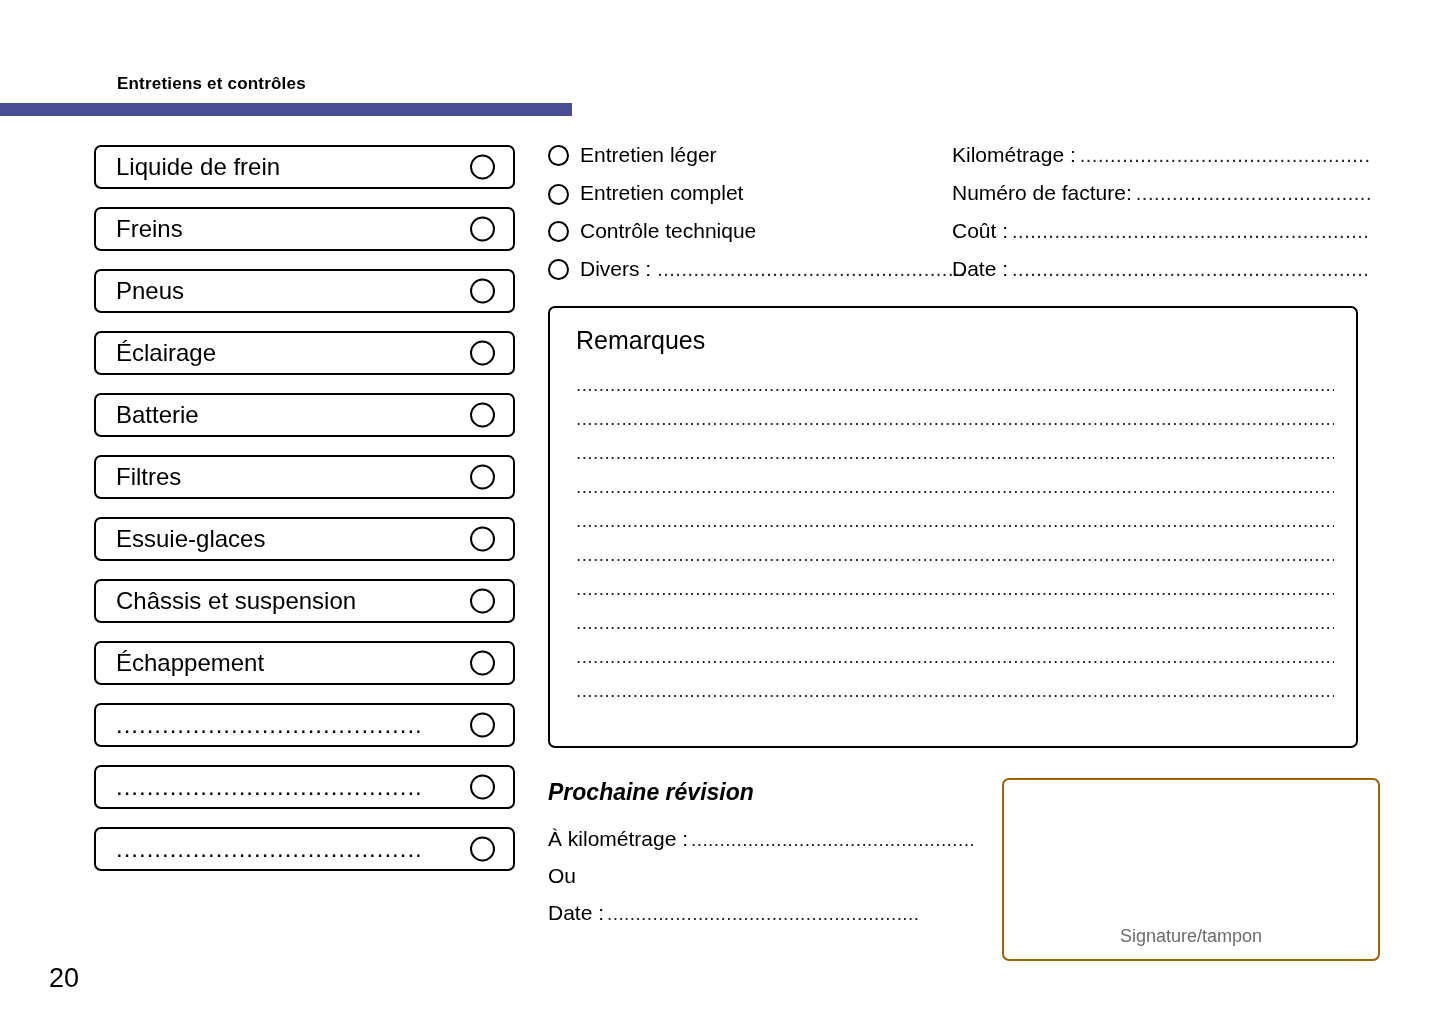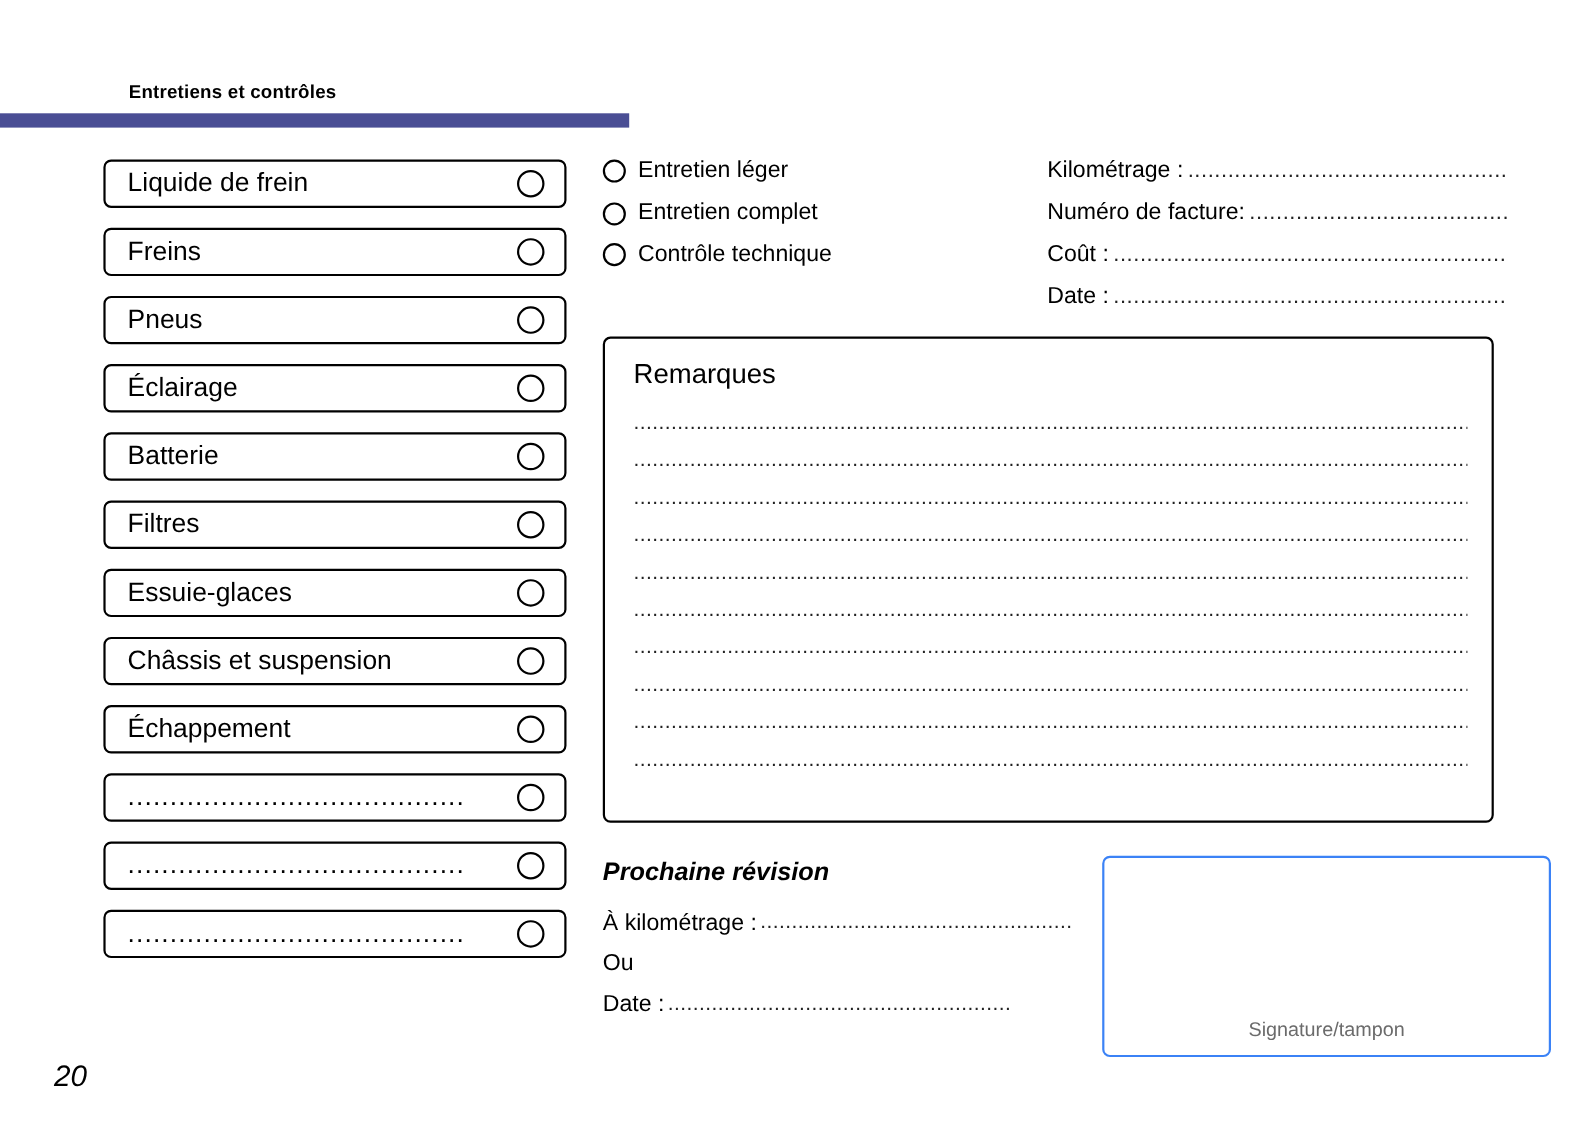--- a/index.html
+++ b/index.html
@@ -173,42 +173,42 @@
     top: 779px;
     font-size: 23px;
     font-weight: bold;
     font-style: italic;
   }
   .rev-line {
     position: absolute;
     left: 548px;
     font-size: 21px;
     display: flex;
-    align-items: center;
+    align-items: flex-end;
     width: 436px;
     white-space: nowrap;
   }
   .rev-dots {
     margin-left: 3px;
     font-size: 19px;
     letter-spacing: 0.4px;
     color: #222;
     overflow: hidden;
     white-space: nowrap;
     flex: 1;
   }
 
   
   #signature-box {
     position: absolute;
     left: 1002px;
     top: 778px;
-    width: 408px;
+    width: 378px;
     height: 183px;
-    border: 2px solid #3b82f6;
+    border: 2px solid #a16207;
     border-radius: 7px;
     box-sizing: border-box;
     background: #fff;
   }
   #signature-label {
     position: absolute;
     bottom: 12px;
     left: 0;
     width: 100%;
     text-align: center;
@@ -216,21 +216,20 @@
     color: #6b6b6b;
   }
 
   
   #page-number {
     position: absolute;
     left: 49px;
     top: 963px;
     font-size: 27px;
     color: #000;
-    font-style: italic;
   }
 </style>
 </head>
 <body>
 
 <div id="header-title">Entretiens et contrôles</div>
 <div id="header-rule" style="background: rgb(74, 78, 148);"></div>
 
 <div id="checklist">
     <div class="check-row">
@@ -289,20 +288,25 @@
         <span class="opt-circle"></span>
         <span>Entretien léger</span>
       </div>
       <div class="opt-line" style="top: 38px; align-items: flex-end;">
         <span class="opt-circle"></span>
         <span>Entretien complet</span>
       </div>
       <div class="opt-line" style="top: 76px;">
         <span class="opt-circle"></span>
         <span>Contrôle technique</span>
+      </div>
+      <div class="opt-line" style="top: 114px;">
+        <span class="opt-circle"></span>
+        <span>Divers :</span>
+        <span class="opt-dots">...................................................</span>
       </div>
       <div class="field-line" style="top: 0px;">
         <span class="field-label">Kilométrage :</span>
         <span class="field-dots">............................................................</span>
       </div>
       <div class="field-line" style="top: 38px;">
         <span class="field-label">Numéro de facture:</span>
         <span class="field-dots">.............................................</span>
       </div>
       <div class="field-line" style="top: 76px;">

